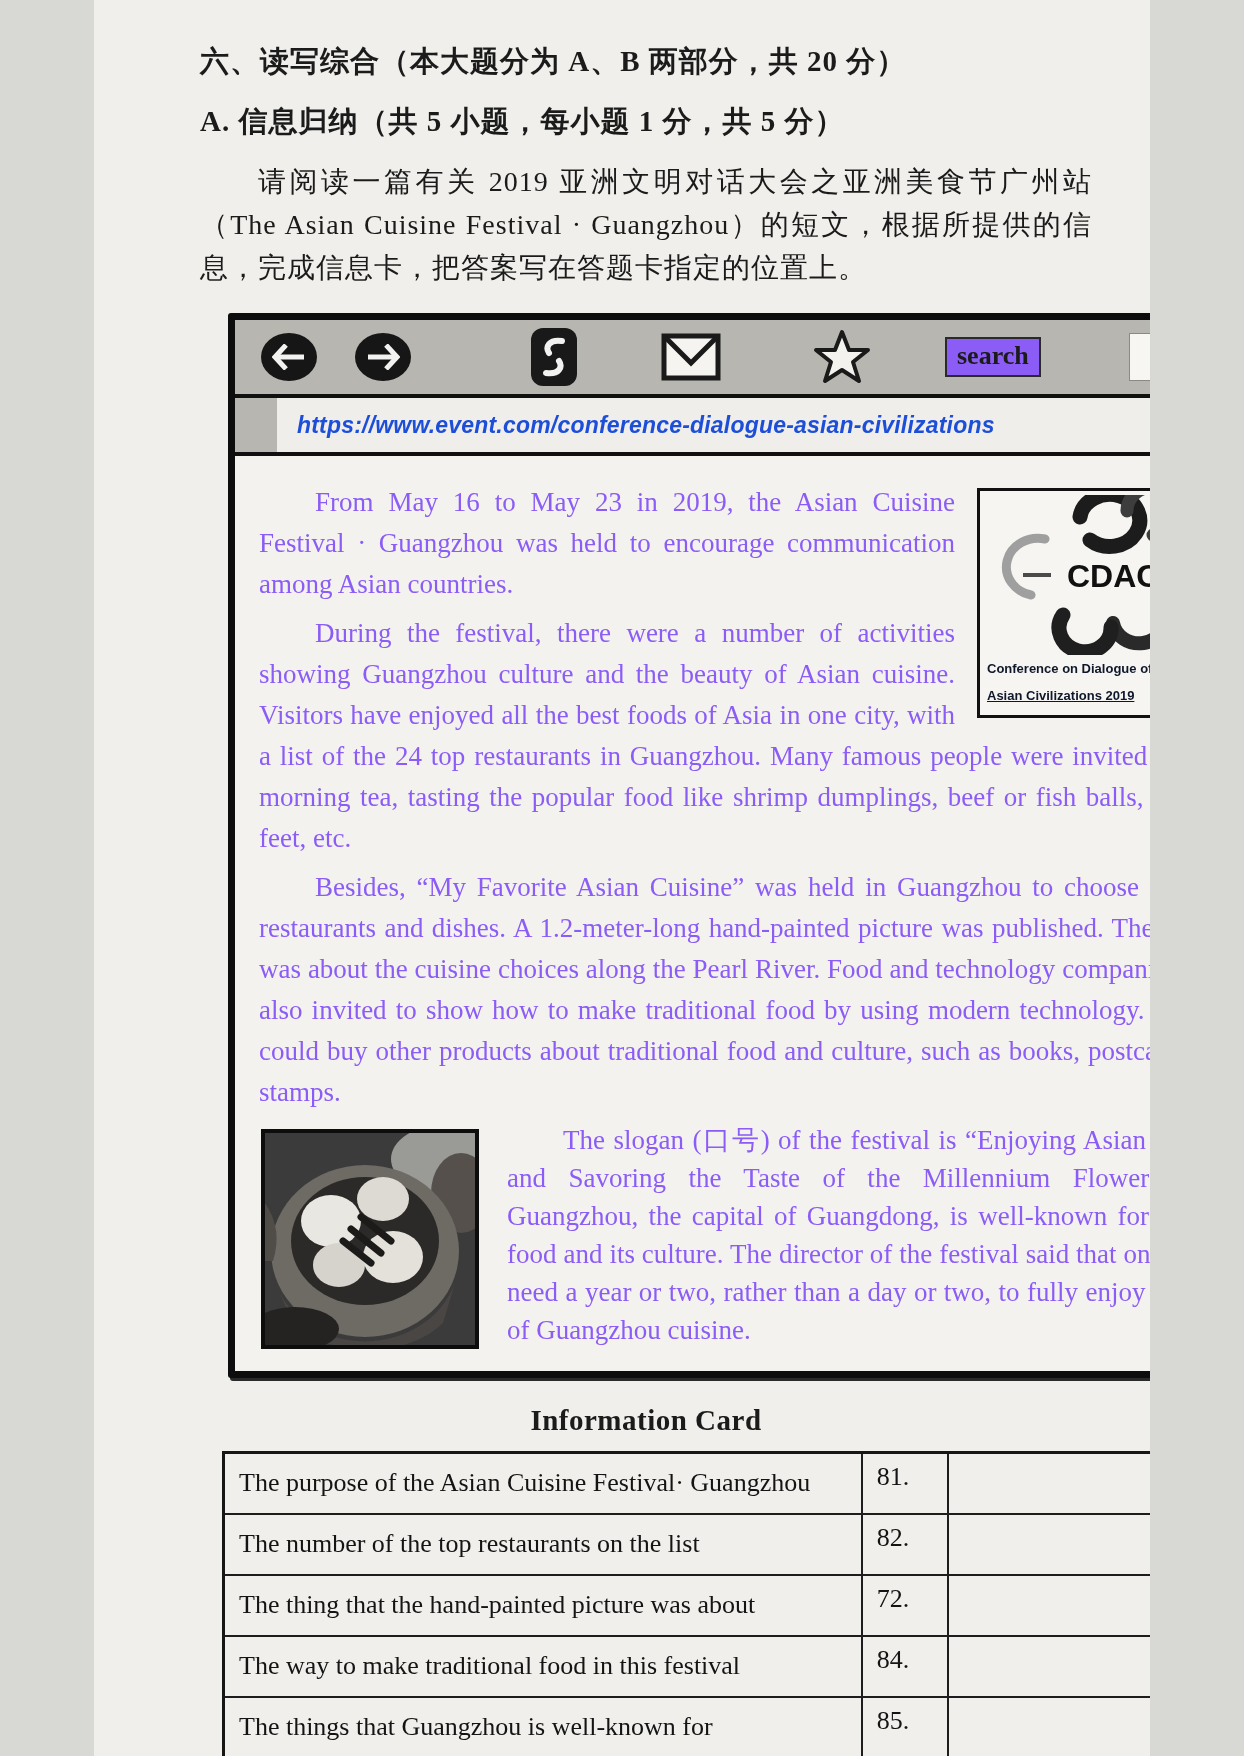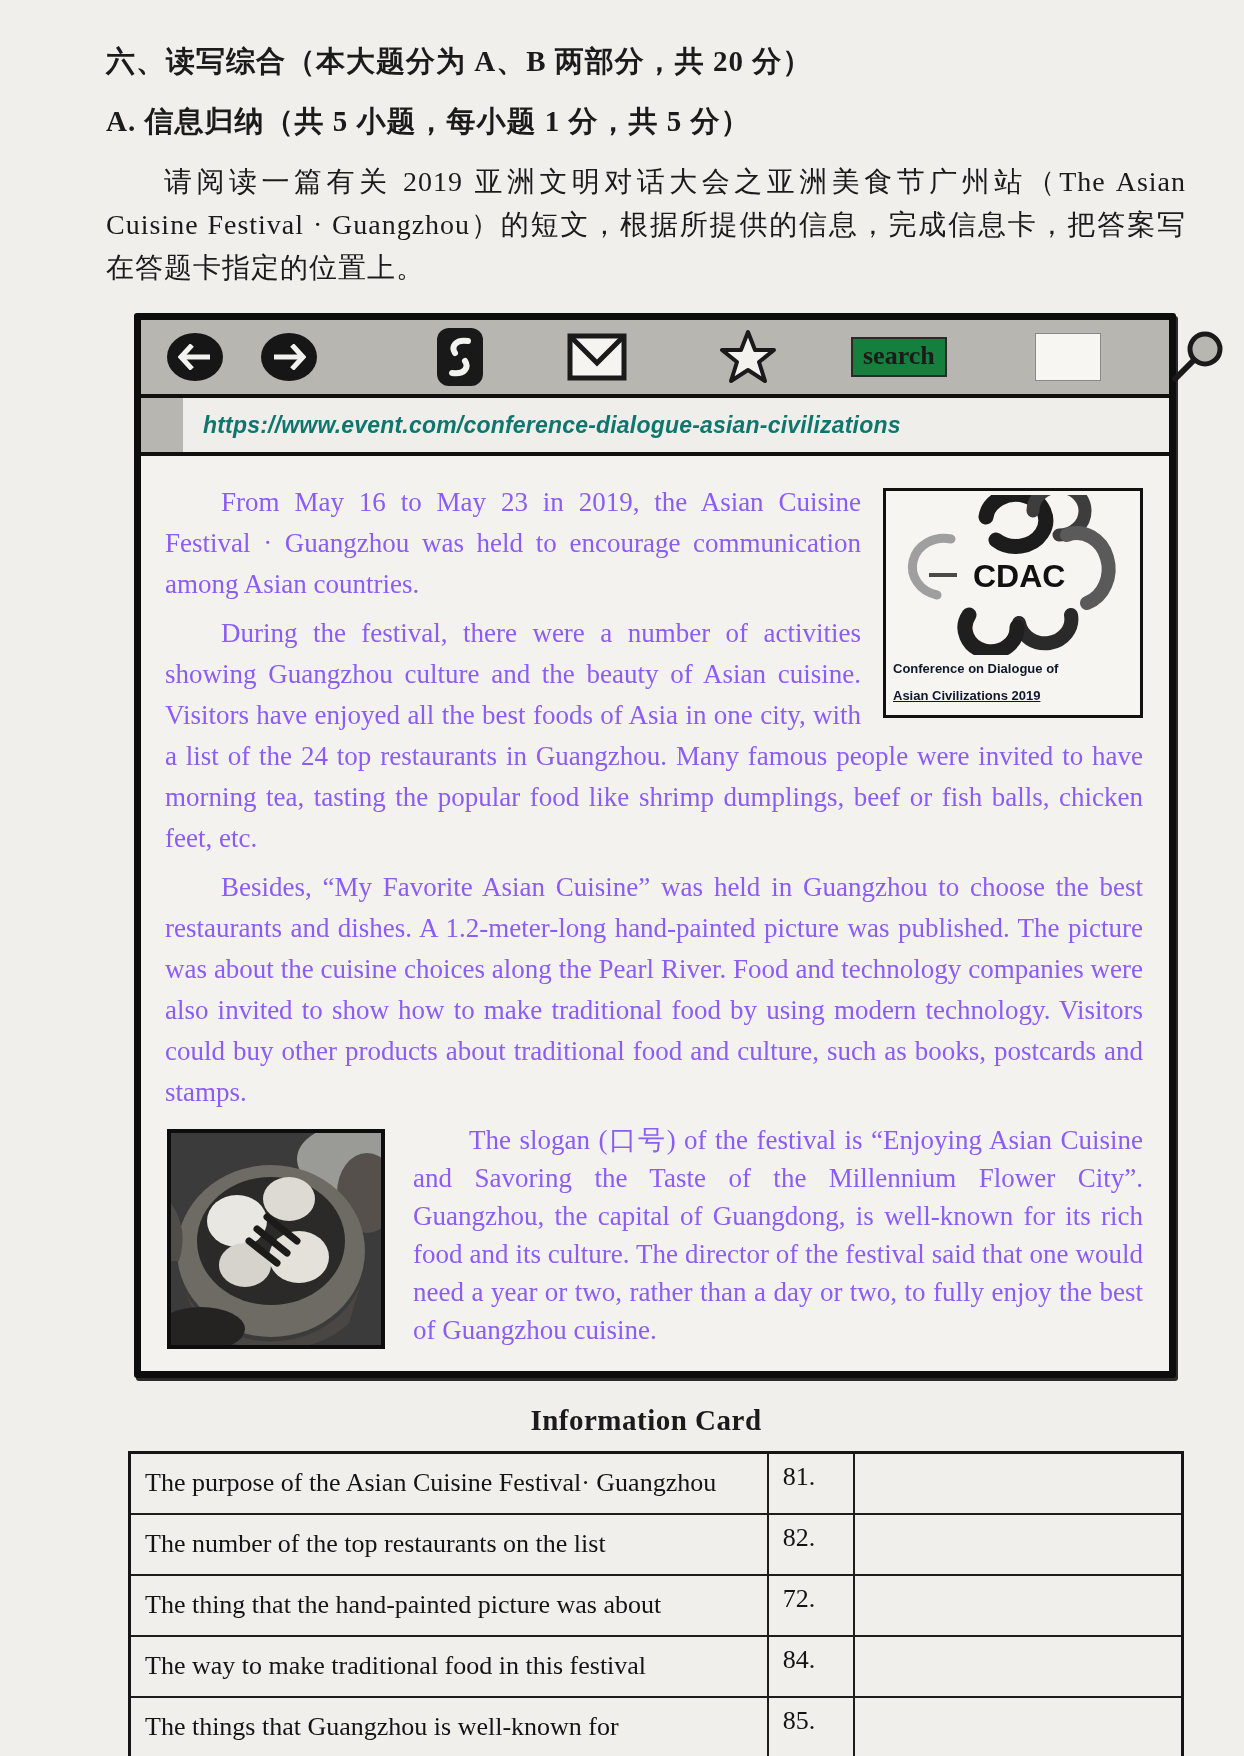--- a/index.html
+++ b/index.html
@@ -1,18 +1,18 @@
 <!DOCTYPE html>
 <html><head>
 <meta charset="utf-8">
 <style>
   html,body{margin:0;padding:0;background:#d8d8d4;}
   .page{
     position:relative;
-    width:1244px;height:1756px;
+    width:1056px;height:1756px;
     margin:0 auto;
     background:#f0efec;
     box-sizing:border-box;
     padding:34px 58px 3px 106px;
     font-family:"Liberation Serif","DejaVu Serif",serif;
     color:#1b1b1b;
     overflow:hidden;
   }
   
   .hdr-line1{font-size:29px;font-weight:bold;letter-spacing:1px;margin-top:8px;}
@@ -41,37 +41,37 @@
     background:#161616;display:flex;align-items:center;justify-content:center;
     flex:0 0 auto;
   }
   .nav-circle svg{display:block;}
   .refresh-btn{
     width:46px;height:58px;border-radius:12px;background:#191919;
     display:flex;align-items:center;justify-content:center;flex:0 0 auto;
   }
   .flat-icon{display:flex;align-items:center;justify-content:center;flex:0 0 auto;}
   .search-box{
-    background:#15803d;border:2px solid #2a2a2a;
+    background:#8b5cf6;border:2px solid #2a2a2a;
     padding:4px 10px 6px 10px;
     font-family:"Liberation Serif",serif;font-weight:bold;font-size:26px;
     line-height:1;flex:0 0 auto;
   }
   .input-box{
     width:64px;height:46px;background:#f7f6f3;border:1px solid #8a8a85;flex:0 0 auto;
   }
   .urlbar{
     height:54px;background:#efeeea;border-bottom:4px solid #101010;
     display:flex;align-items:center;
   }
   .url-left-pad{width:42px;height:100%;background:#b7b6b0;flex:0 0 auto;}
   .url-text{
     margin-left:20px;
     font-family:"Liberation Sans","DejaVu Sans",sans-serif;
-    font-weight:bold;font-style:italic;font-size:23px;color:#0f766e;
+    font-weight:bold;font-style:italic;font-size:23px;color:#1d4ed8;
     letter-spacing:0.2px;
   }
   .content{
     padding:26px 26px 18px 24px;
     background:#f3f2ef;
     overflow:hidden;
   }
   
   .logo-box{
     float:right;width:260px;

